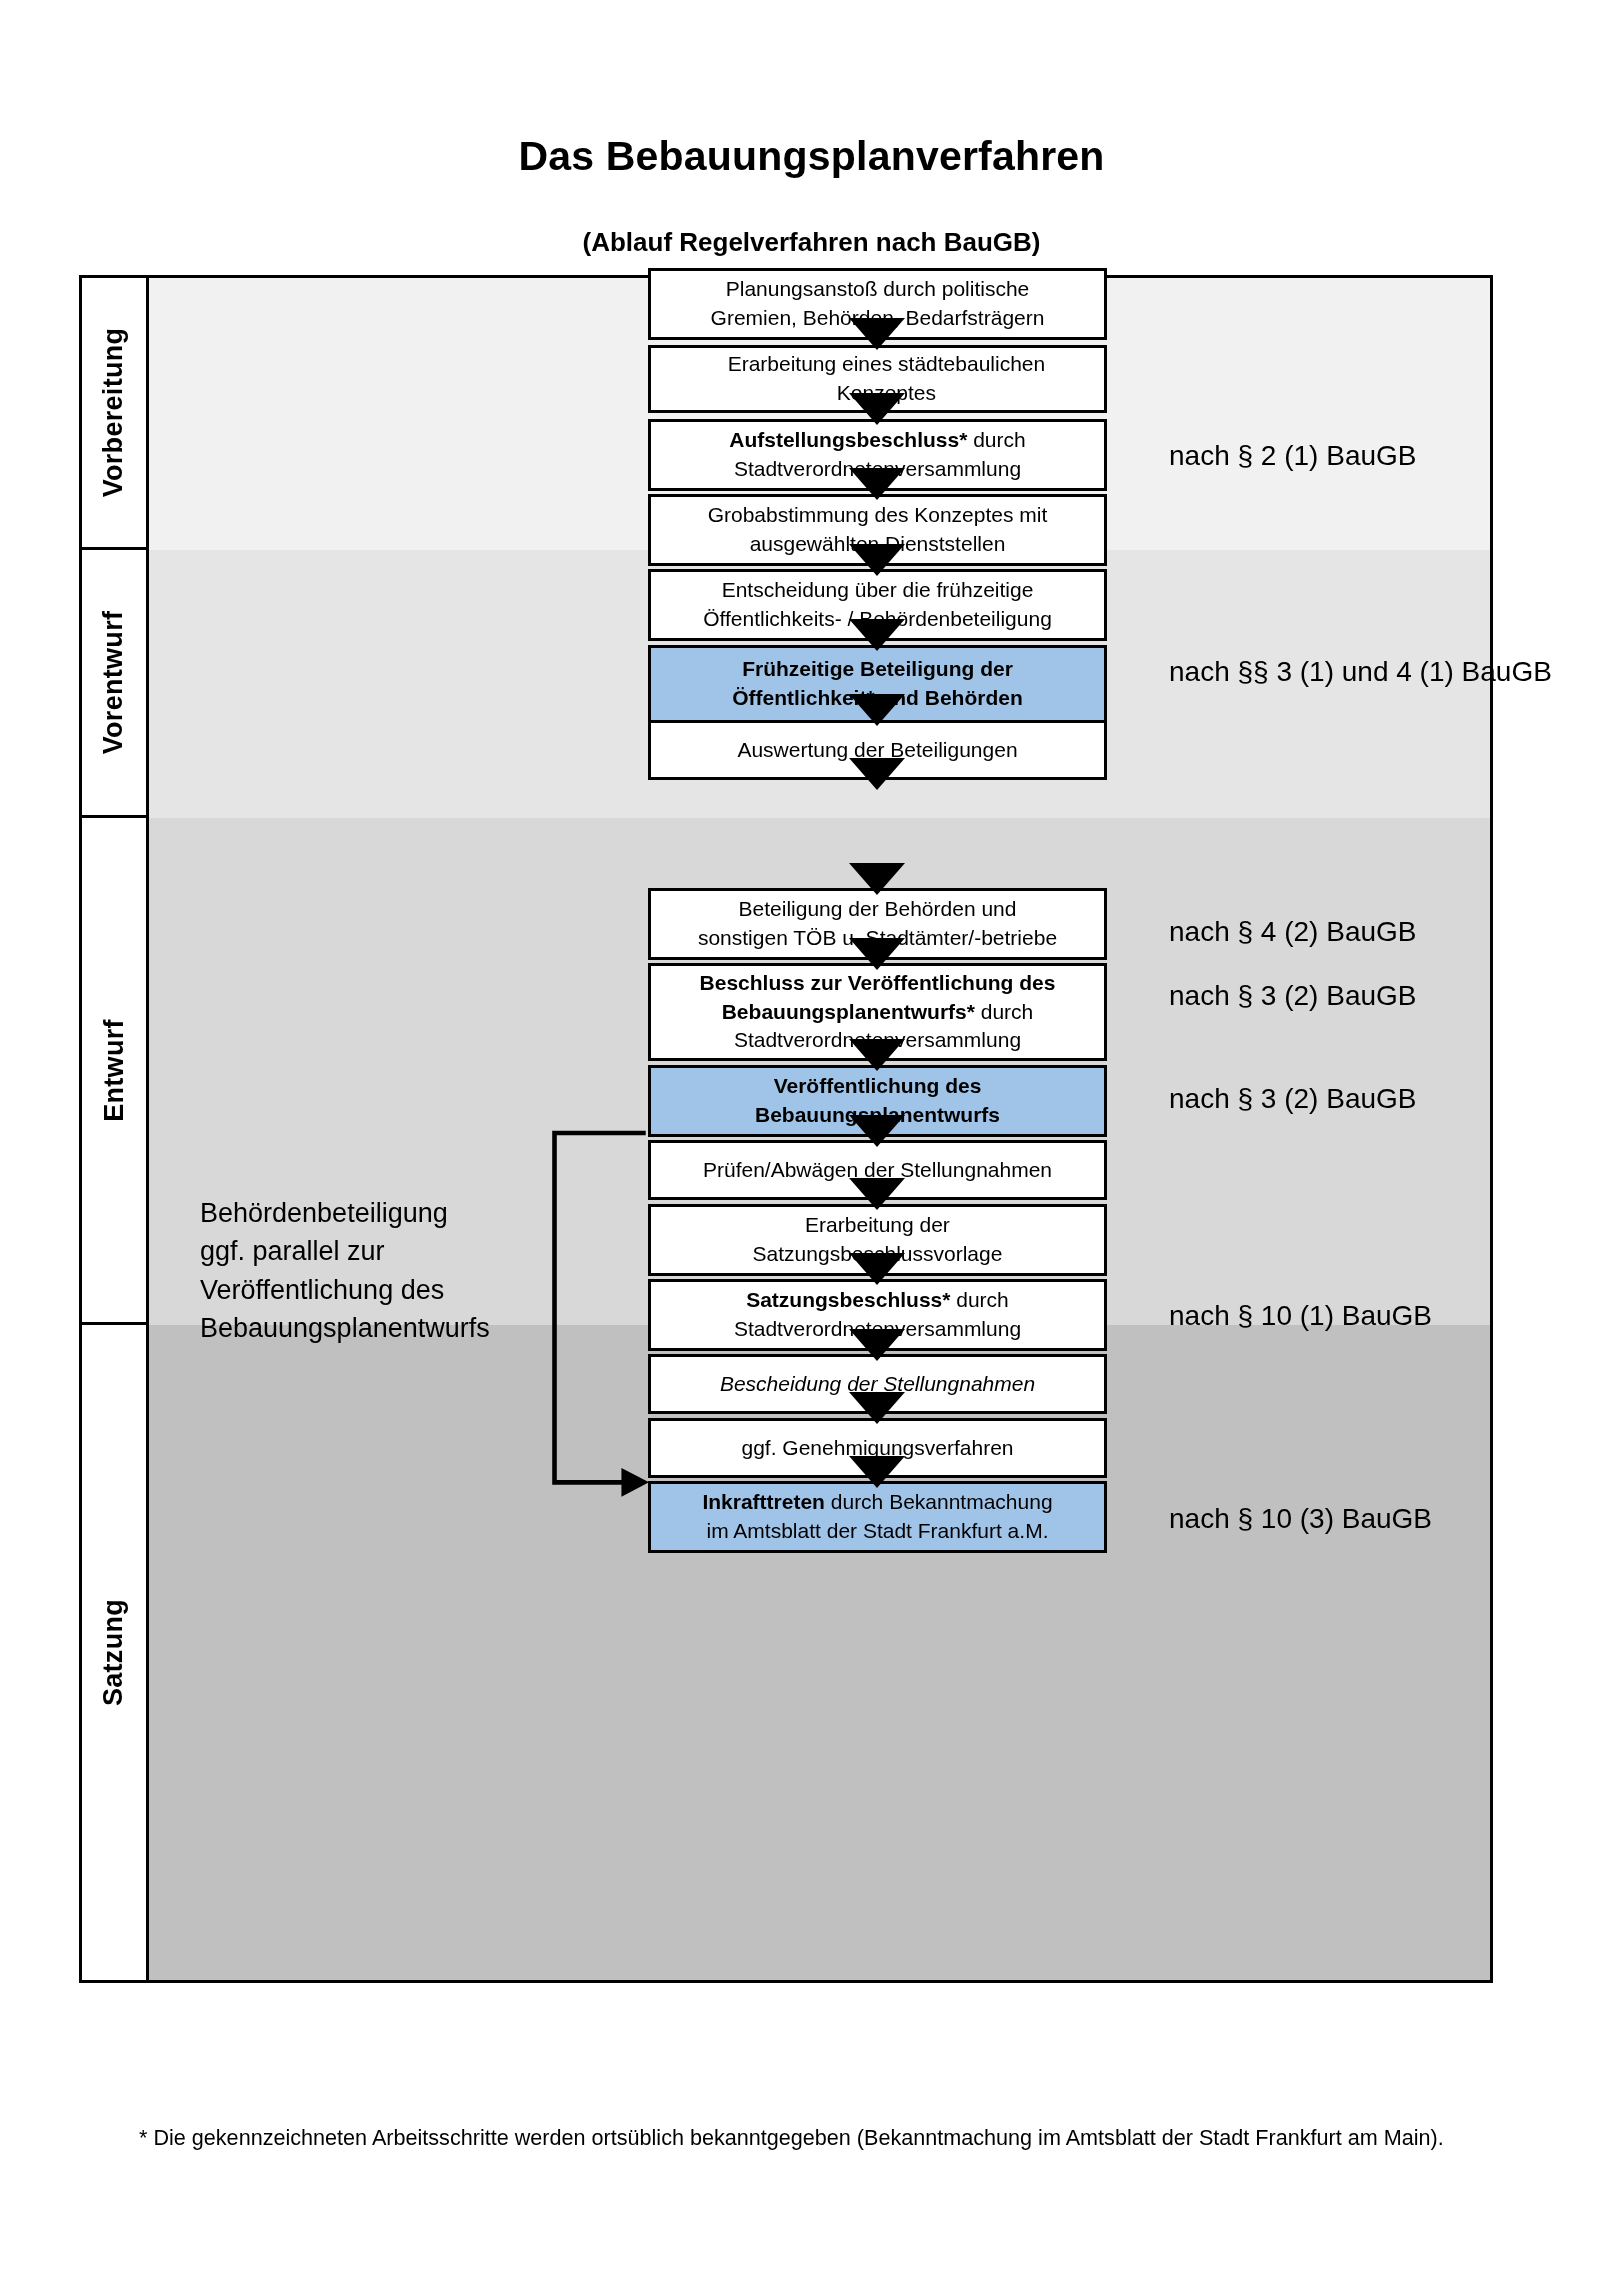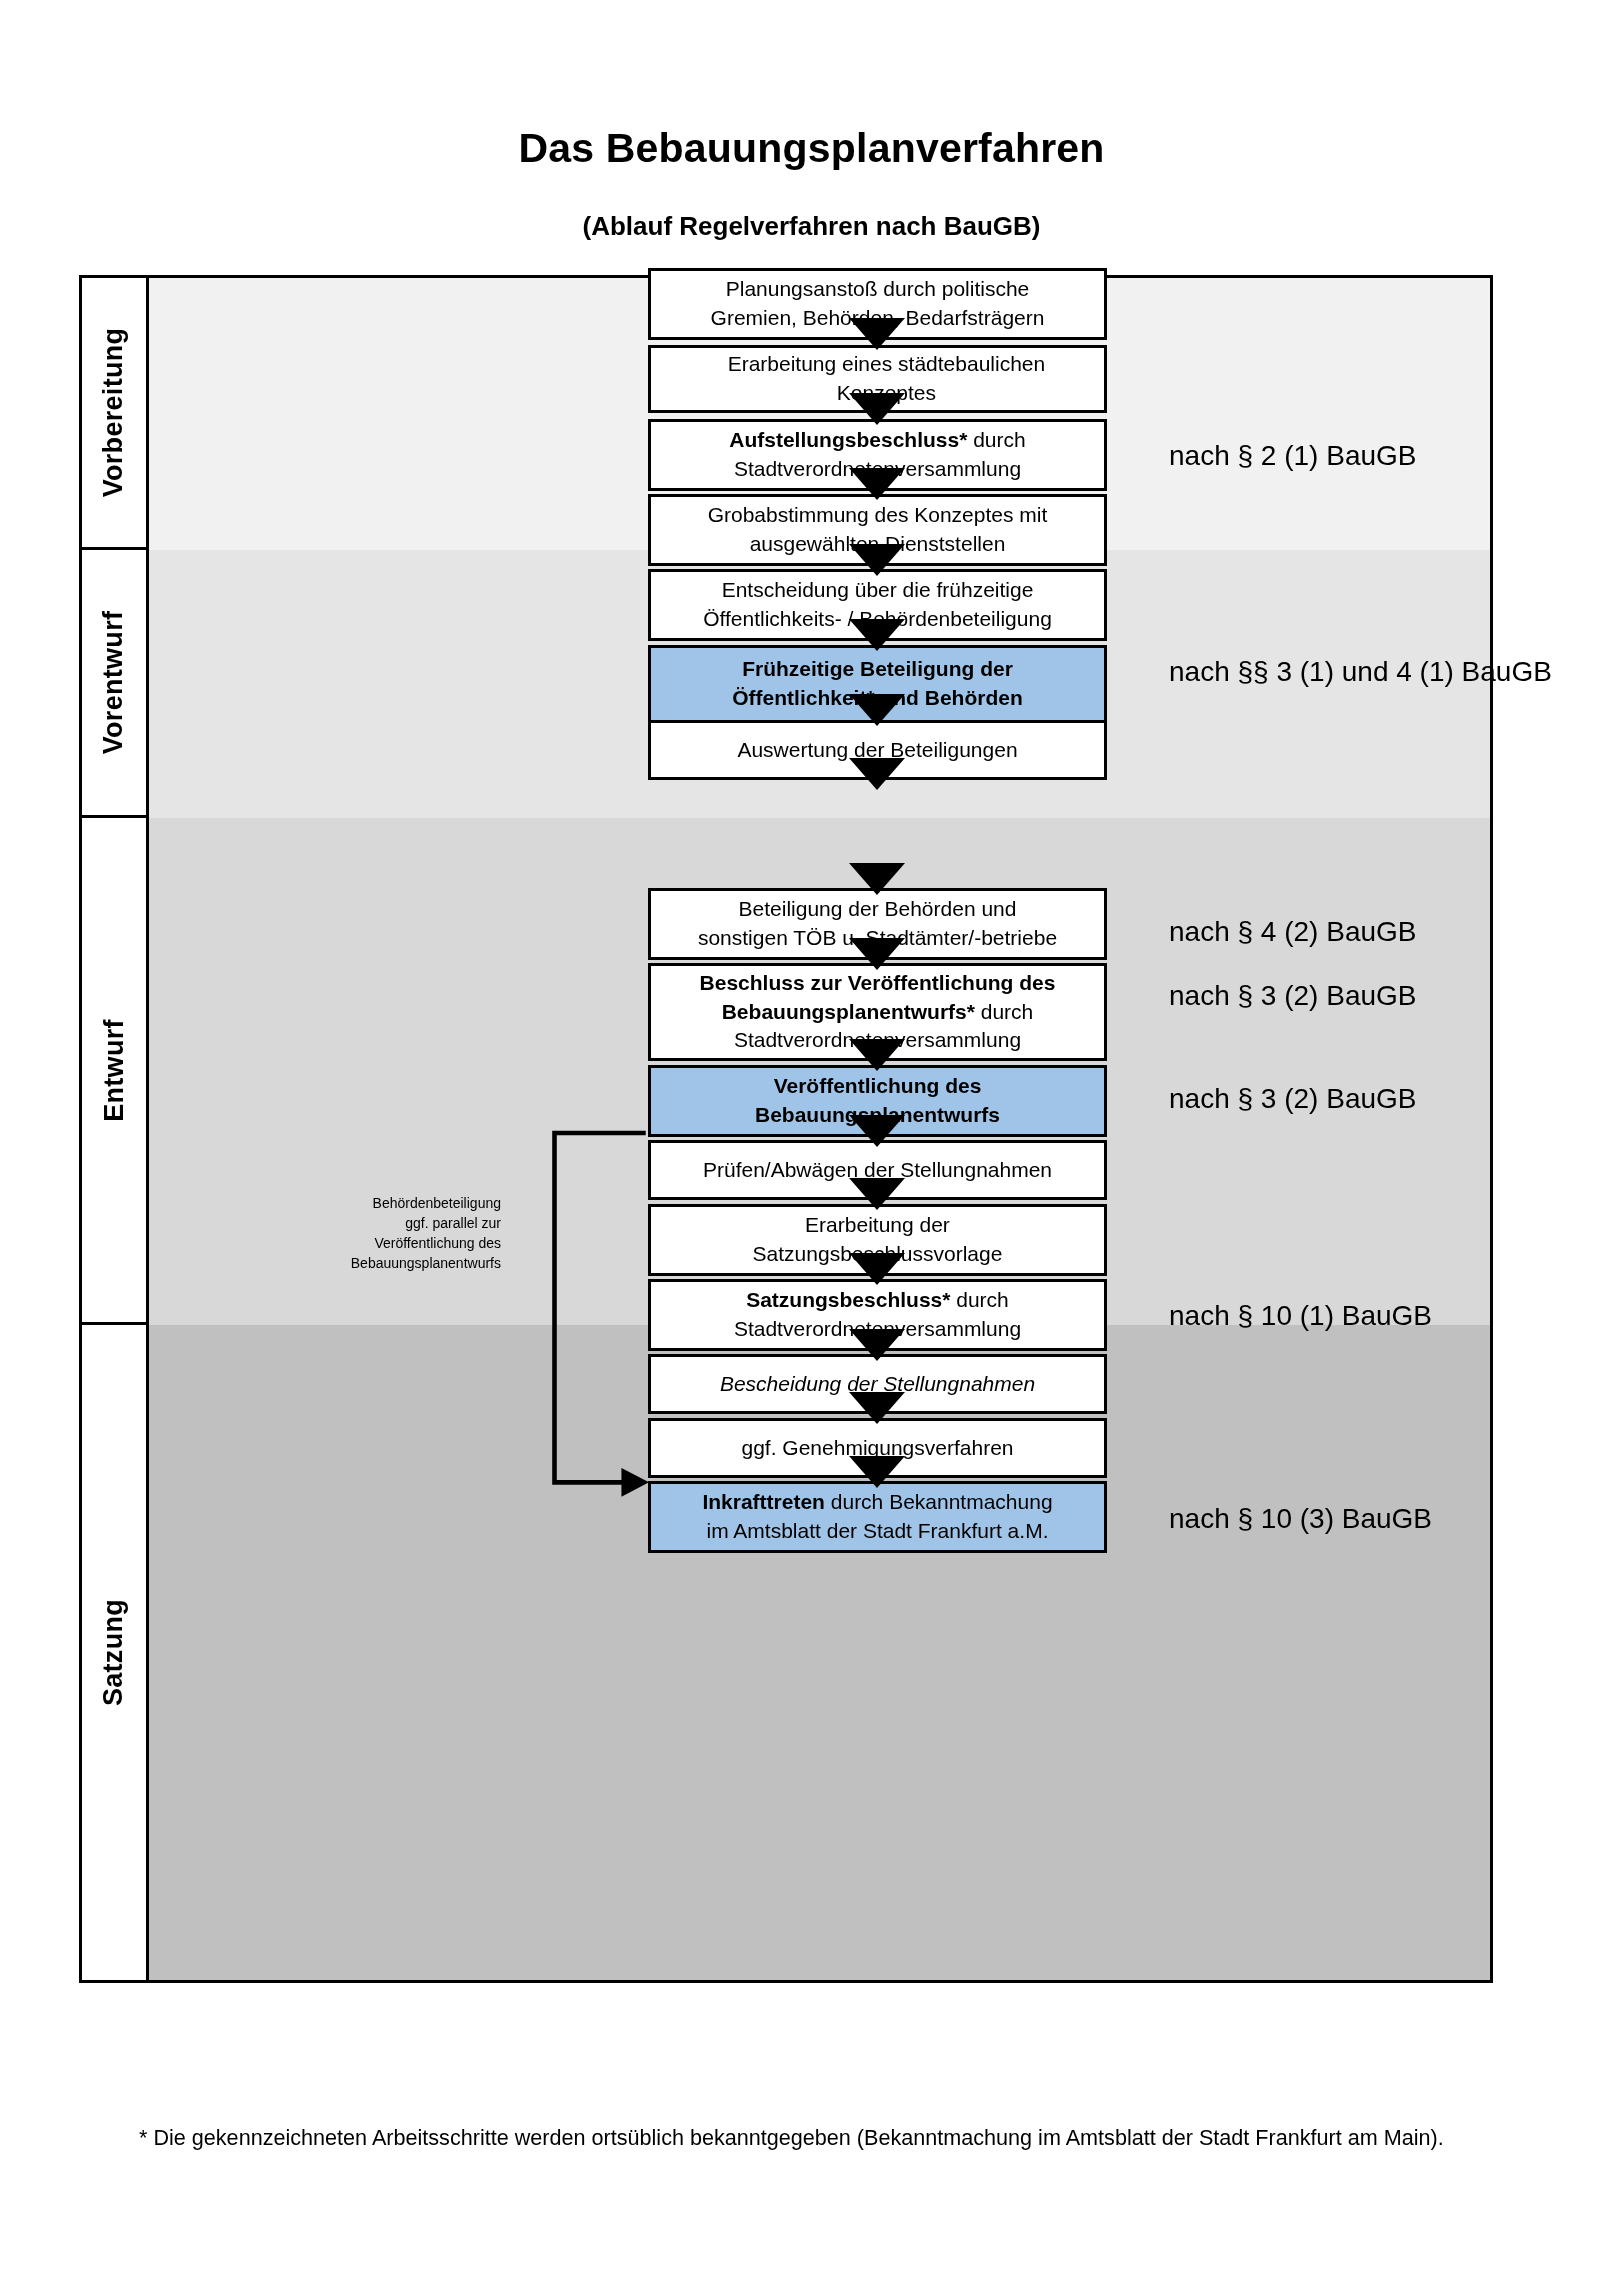--- a/index.html
+++ b/index.html
@@ -19,21 +19,21 @@
 
   
   #header {
     position: absolute;
     left: 0;
     top: 0;
     width: 1623px;
     text-align: center;
   }
   #doc-title {
-    margin: 8px;
+    margin: 16px;
     padding-top: 117px;
     font-size: 41px;
     font-weight: bold;
     letter-spacing: 0.2px;
   }
   #doc-subtitle {
     margin: 0;
     padding-top: 31px;
     font-size: 26px;
     font-weight: bold;
@@ -144,22 +144,22 @@
     white-space: nowrap;
     z-index: 5;
   }
 
   
   #side-note {
     position: absolute;
     left: 118px;
     top: 916px;
     width: 301px;
-    text-align: right;
-    font-size: 14px;
+    text-align: left;
+    font-size: 27px;
     line-height: 1.42;
     z-index: 5;
   }
 
   
   #bracket {
     position: absolute;
     left: 462px;
     top: 851px;
     width: 105px;

